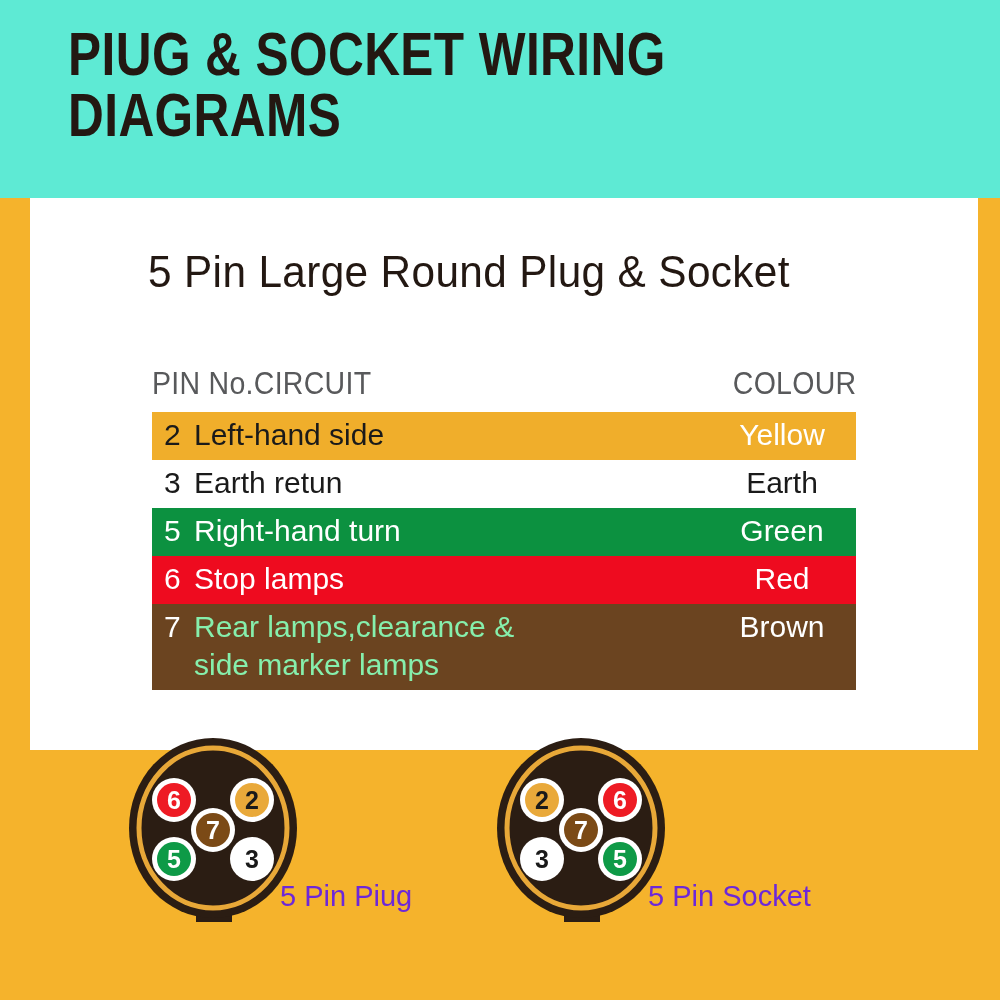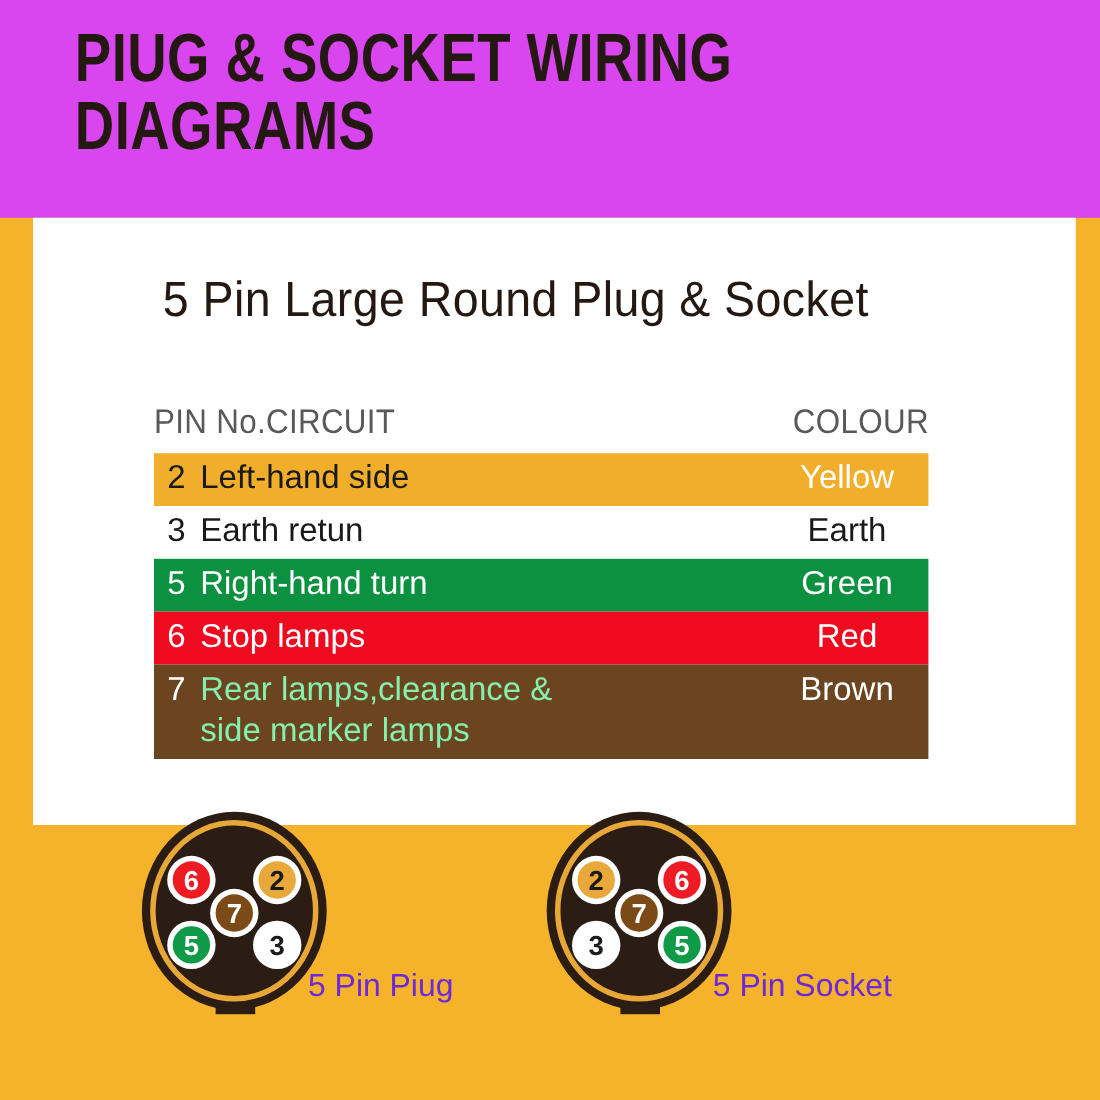--- a/index.html
+++ b/index.html
@@ -59,21 +59,21 @@
     font-weight: normal;
     letter-spacing: 0.4px;
     transform: scaleX(0.94);
     transform-origin: left top;
     white-space: nowrap;
   }
 
   
   #pin-table {
     position: absolute;
-    left: 110px;
+    left: 122px;
     top: 168px;
     width: 704px;
   }
   #table-head {
     position: relative;
     height: 46px;
     color: #58595B;
     font-family: "Liberation Sans Narrow", "Liberation Sans", sans-serif;
     font-size: 31px;
     letter-spacing: 0.3px;
@@ -156,21 +156,21 @@
   }
   .pin-num {
     font-family: "Liberation Sans", sans-serif;
     font-size: 25px;
     font-weight: bold;
   }
 </style>
 </head>
 <body style="background: rgb(245, 179, 44);">
 
-<div id="header-banner" style="background: #d946ef;">
+<div id="header-banner" style="background: #5eead4;">
   <div id="page-title" style="color: rgb(35, 24, 18);">PIUG &amp; SOCKET WIRING
 DIAGRAMS</div>
 </div>
 
 <div id="content-card" style="background: rgb(255, 255, 255);">
 
   <div id="section-title">5 Pin Large Round Plug &amp; Socket</div>
 
   <div id="pin-table">
     <div id="table-head" style="color: rgb(88, 89, 91);">

